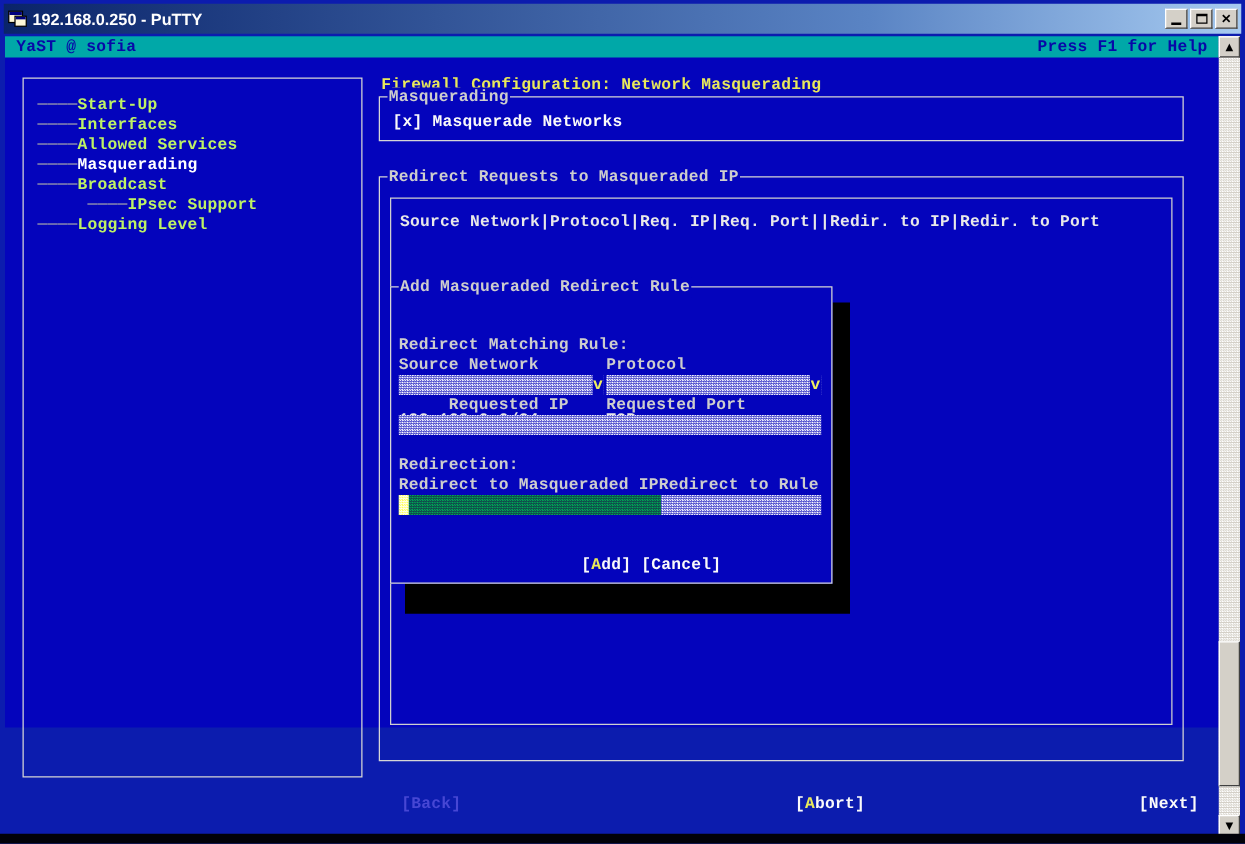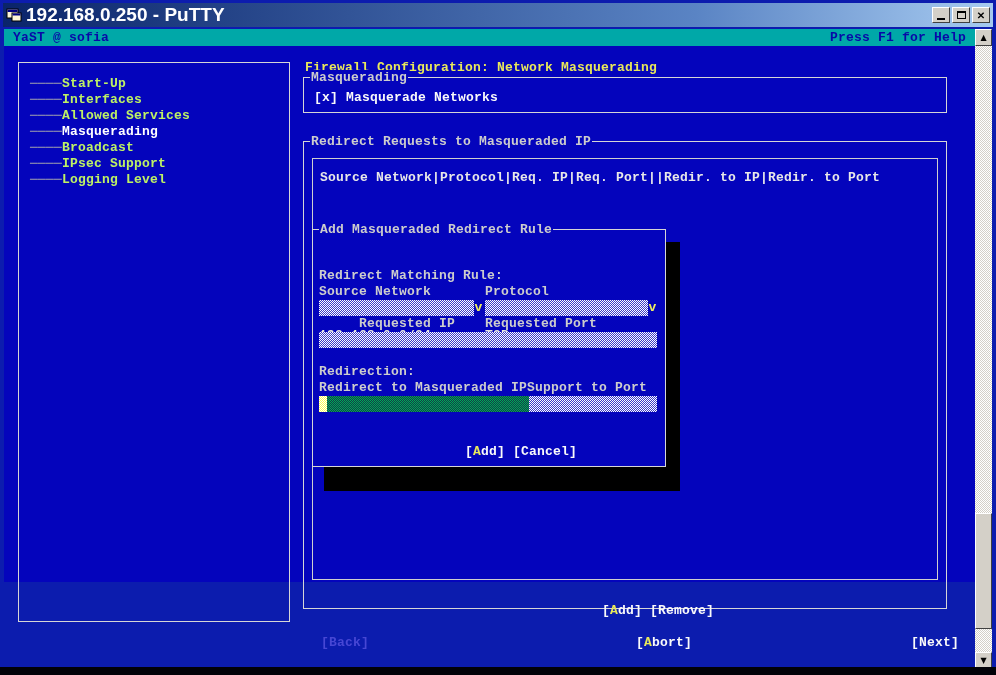--- a/index.html
+++ b/index.html
@@ -10,21 +10,21 @@
     font-family:"Liberation Mono", monospace;
   }
   
   .titlebar {
     position:absolute; left:3px; top:3px; width:990px; height:24px;
     background:linear-gradient(to right,#0a246a,#5a84c4 70%,#a6caf0);
     display:flex; align-items:center; padding:0 3px;
   }
   .title-text {
     color:#ffffff; font-family:"Liberation Sans", sans-serif;
-    font-weight:bold; font-size:19px; margin-left:4px; white-space:pre;
+    font-weight:bold; font-size:13px; margin-left:4px; white-space:pre;
   }
   .win-controls { margin-left:auto; display:flex; gap:2px; }
   .win-btn {
     width:18px; height:16px; background:#d4d0c8;
     border:1px solid; border-color:#ffffff #404040 #404040 #ffffff;
     display:flex; align-items:center; justify-content:center;
     font-family:"Liberation Sans", sans-serif; font-size:10px; font-weight:bold; color:#000;
   }
   .glyph-min { width:8px; height:2px; background:#000; margin-top:8px; }
   .glyph-max { width:9px; height:8px; border:1px solid #000; border-top:2px solid #000; }
@@ -109,37 +109,34 @@
       <span>YaST @ sofia</span>
       <span>Press F1 for Help</span>
     </div>
 
     <div class="box" style="left:14px; top:33px; width:272px; height:560px;"></div>
     <div class="sb-item" style="top:47px;"><span class="grey">────</span><span class="nm">Start-Up</span></div>
     <div class="sb-item" style="top:63px;"><span class="grey">────</span><span class="nm">Interfaces</span></div>
     <div class="sb-item" style="top:79px;"><span class="grey">────</span><span class="nm">Allowed Services</span></div>
     <div class="sb-item sel" style="top:95px;"><span class="grey">────</span><span class="nm">Masquerading</span></div>
     <div class="sb-item" style="top:111px;text-align:center;"><span class="grey">────</span><span class="nm">Broadcast</span></div>
-    <div class="sb-item" style="top:127px;"><span class="grey">────</span><span class="nm">IPsec Support</span></div>
+    <div class="sb-item" style="top:127px;margin-left:40px;"><span class="grey">────</span><span class="nm">IPsec Support</span></div>
     <div class="sb-item" style="top:143px;"><span class="grey">────</span><span class="nm">Logging Level</span></div>
 
     <div class="t yellow" style="left:301px; top:31px;">Firewall Configuration: Network Masquerading</div>
 
     <div class="box" style="left:299px; top:48px; width:644px; height:36px;">
       <span class="boxlabel">Masquerading</span>
       <span class="t white" style="left:10px; top:12px; cursor:default;">[x] Masquerade Networks</span>
     </div>
 
     <div class="box" style="left:299px; top:112px; width:644px; height:468px;">
       <span class="boxlabel">Redirect Requests to Masqueraded IP</span>
       <div class="box" style="left:8px; top:16px; width:626px; height:422px; border-color:#cfcfcf;">
         <span class="t white" style="left:7px; top:11px; color:#e8e8e8;">Source Network|Protocol|Req. IP|Req. Port||Redir. to IP|Redir. to Port</span>
-      </div>
-      <div class="btnrow" style="position:absolute; left:0; top:445px; width:644px;">
-        <span class="btn"><span>[</span><span class="hot">A</span><span>dd]</span></span><span class="btn"><span>[Remove]</span><span class="hot"></span><span></span></span>
       </div>
     </div>
 
     <div class="shadow" style="left:320px; top:213px; width:356px; height:249px; z-index:1;"></div>
 
     <div class="box" style="left:308px; top:200px; width:354px; height:238px; background:#0404bc; z-index:2;">
       <span class="boxlabel">Add Masqueraded Redirect Rule</span>
 
       <span class="t lbl" style="left:6px; top:38px;">Redirect Matching Rule:</span>
 
@@ -155,21 +152,21 @@
         <span class="farrow">v</span>
       </div>
 
       <span class="t lbl" style="left:6px; top:86px;padding-left:40px;">Requested IP</span>
       <span class="t lbl" style="left:172px; top:86px;">Requested Port</span>
       <div class="field dith" style="left:6px; top:102px; width:338px;">
         <span class="fval" style="background:transparent;"></span>
       </div>
 
       <span class="t lbl" style="left:6px; top:134px;">Redirection:</span>
-      <span class="t lbl" style="left:6px; top:150px;"><span>Redirect to Masqueraded IP</span><span>Support to Port</span></span>
+      <span class="t lbl" style="left:6px; top:150px;"><span>Redirect to Masqueraded IP</span><span>Redirect to Rule</span></span>
 
       <div class="field dithg" style="left:6px; top:166px; width:210px;">
         <div class="cursorblock dithy"></div>
         <span class="fval" style="background:transparent;"></span>
       </div>
       <div class="field dith" style="left:216px; top:166px; width:128px;">
         <span class="fval" style="background:transparent;"></span>
       </div>
 
       <div class="btnrow" style="position:absolute; left:0; top:198px; width:352px;">

